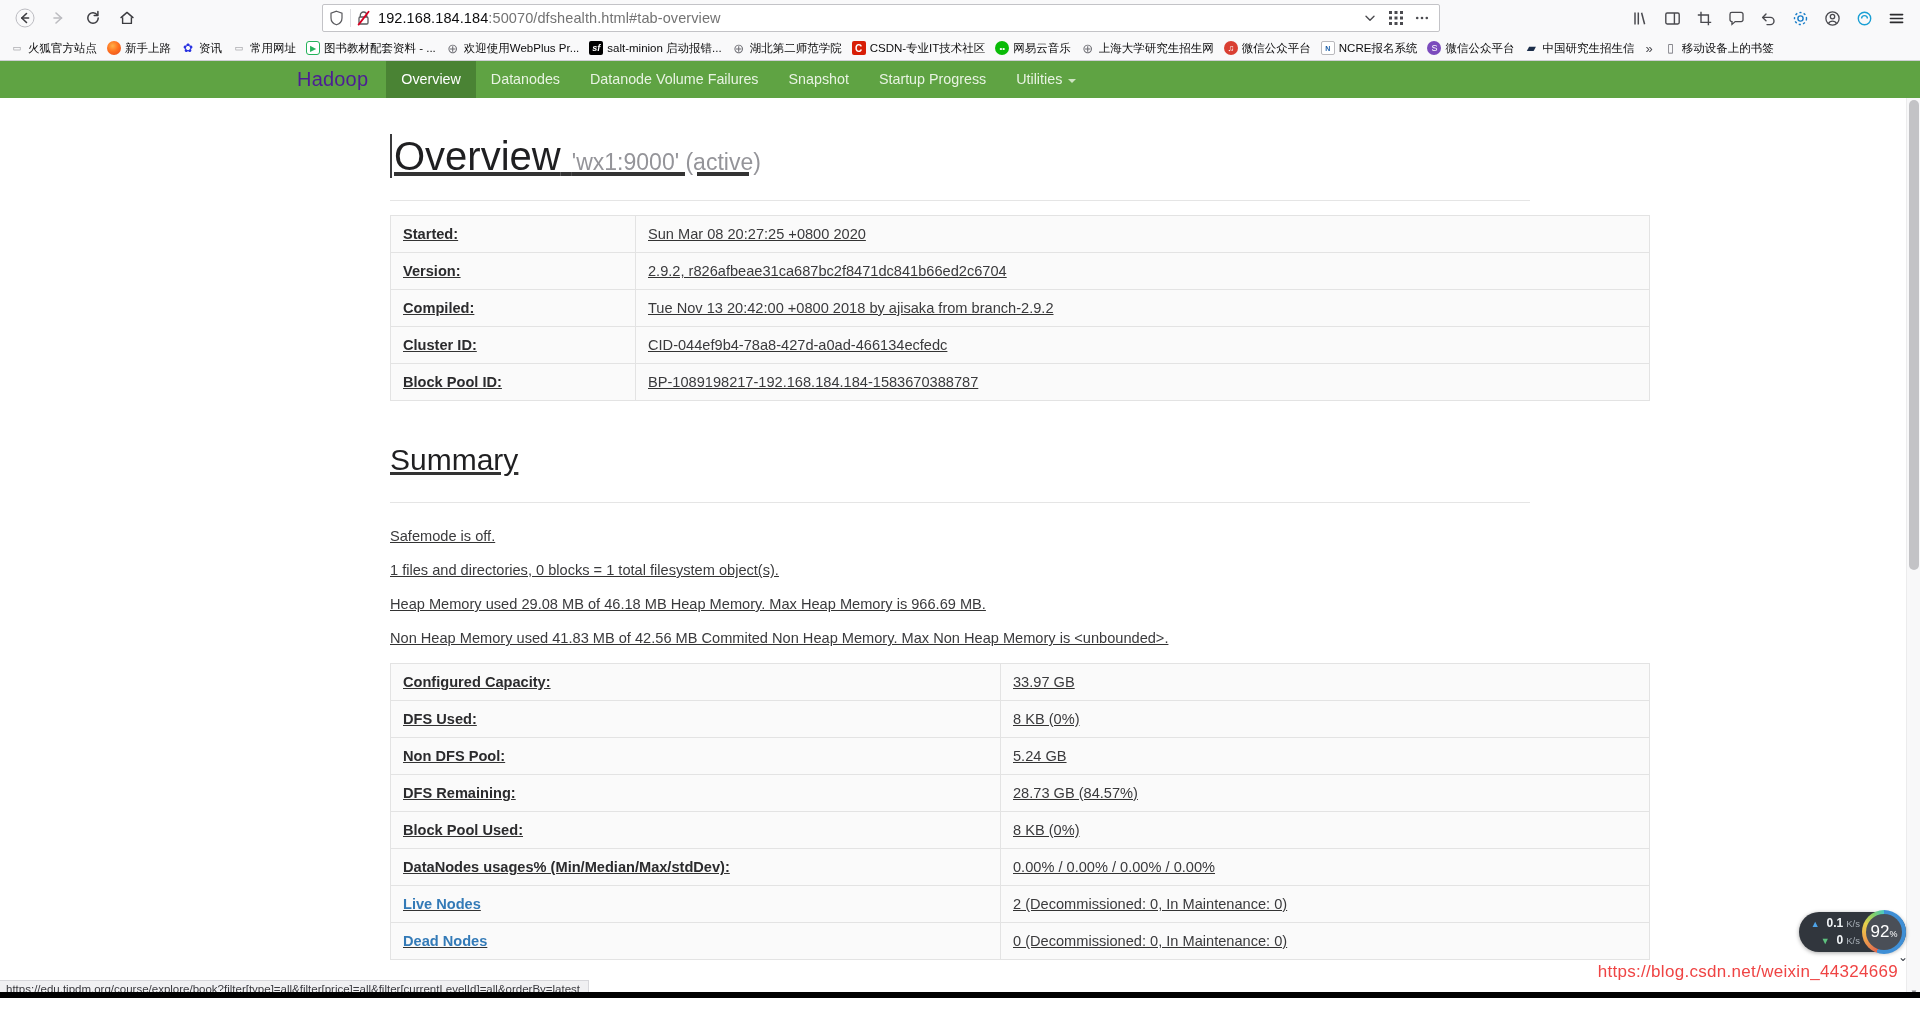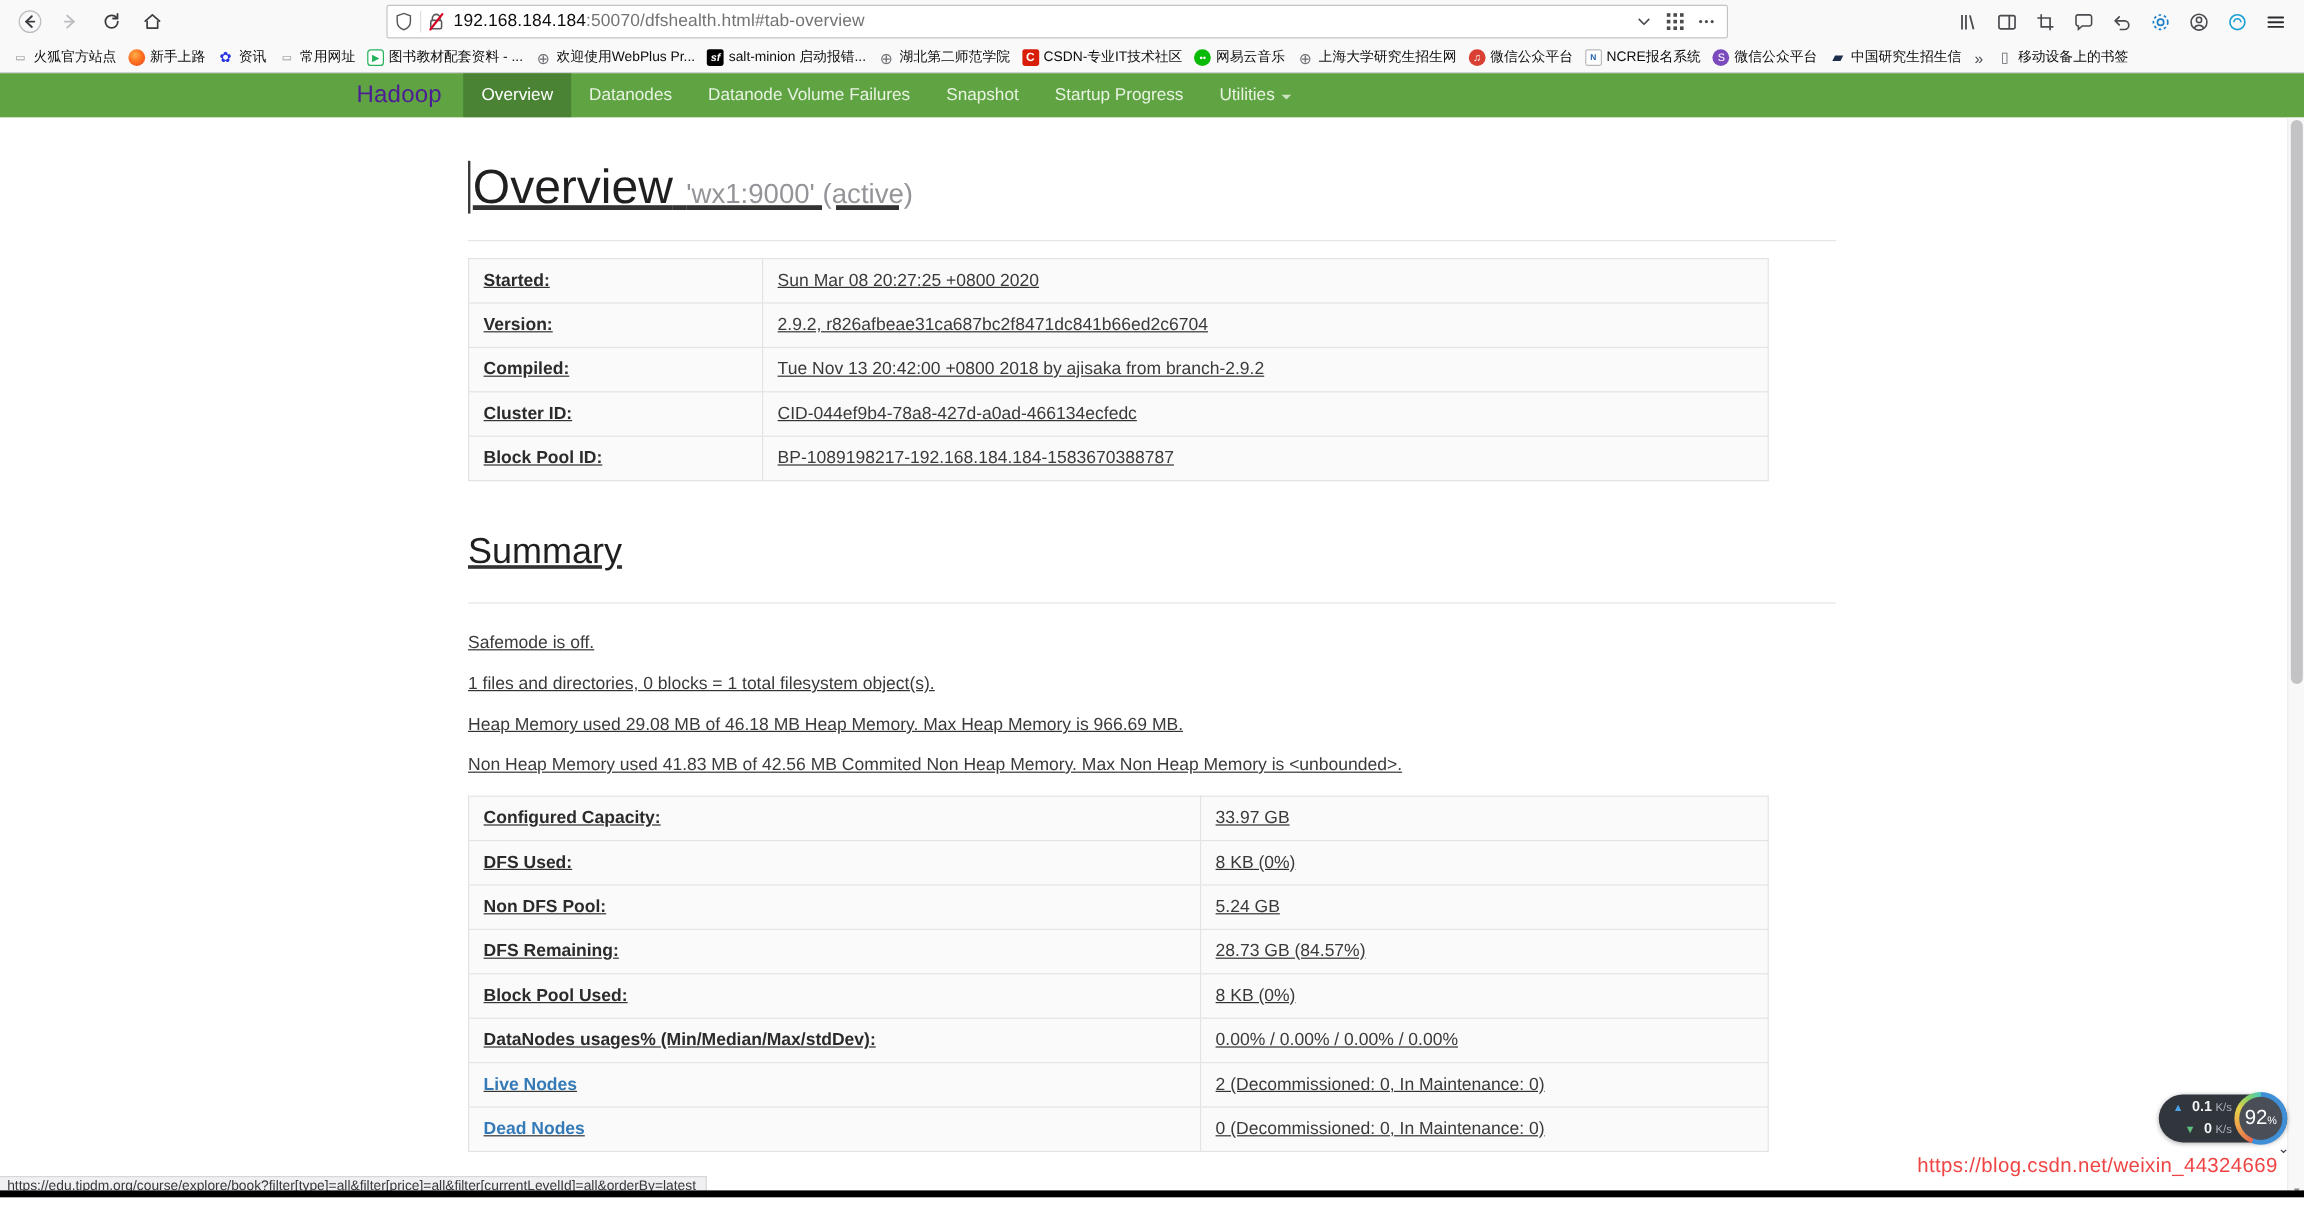--- a/index.html
+++ b/index.html
@@ -215,21 +215,21 @@
     color: #1f1f21;
     line-height: 1.1;
   }
   .h2-rule {
     border: 0;
     border-top: 1px solid #e5e5e5;
     margin: 26px 0 0 0;
   }
 
   table.info {
-    width: 1084px;
+    width: 1260px;
     border-collapse: collapse;
     font-size: 14.6px;
     margin-top: 14px;
   }
   table.info td {
     border: 1px solid #e3e3e3;
     padding: 9px 12px;
     vertical-align: middle;
     line-height: 18px;
     color: #3a3a3c;

